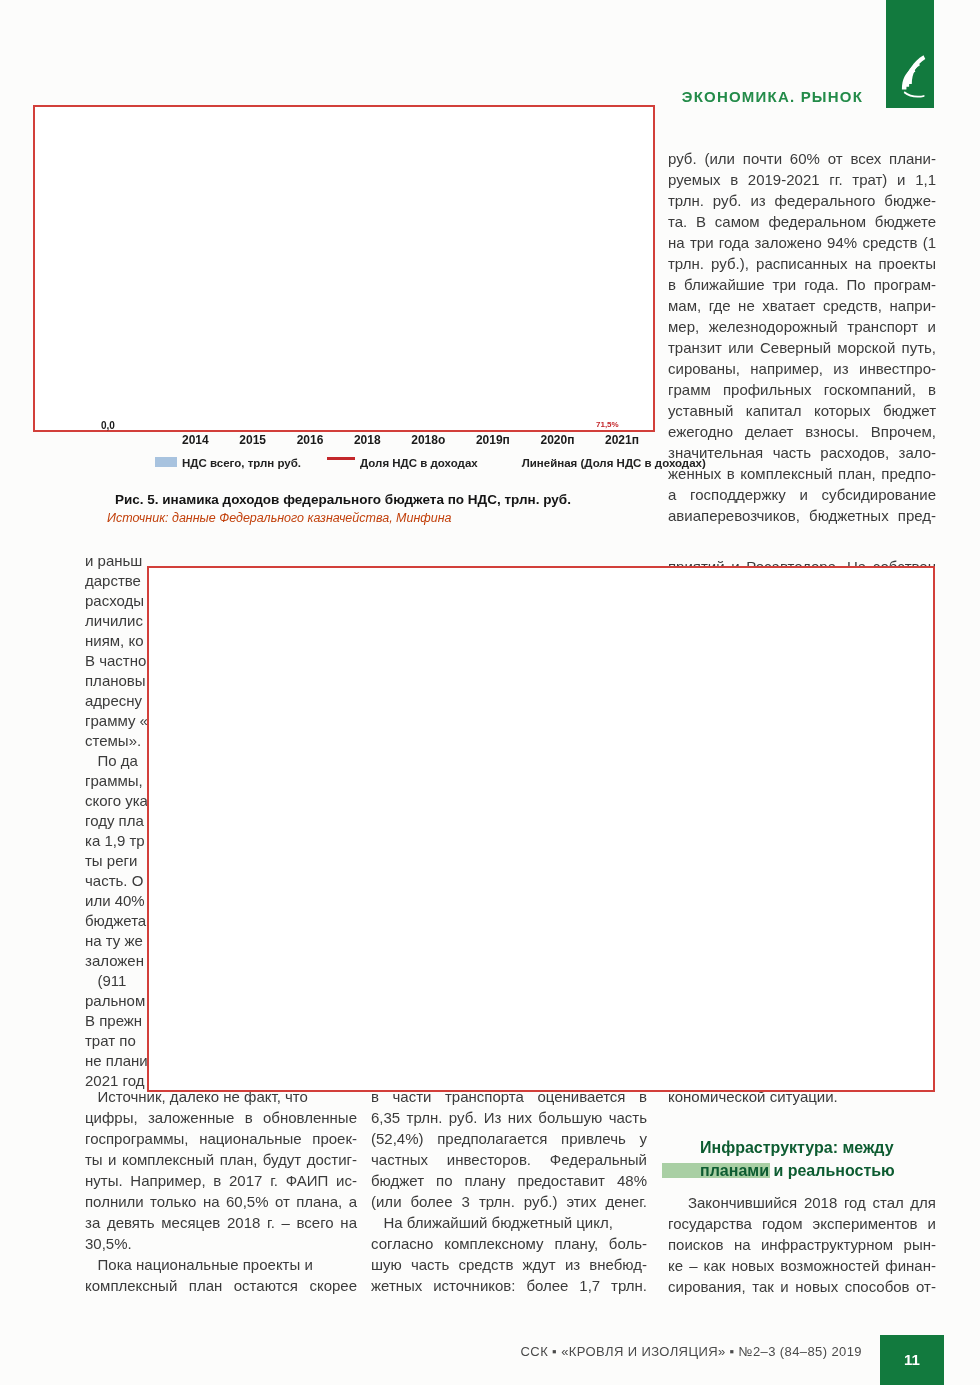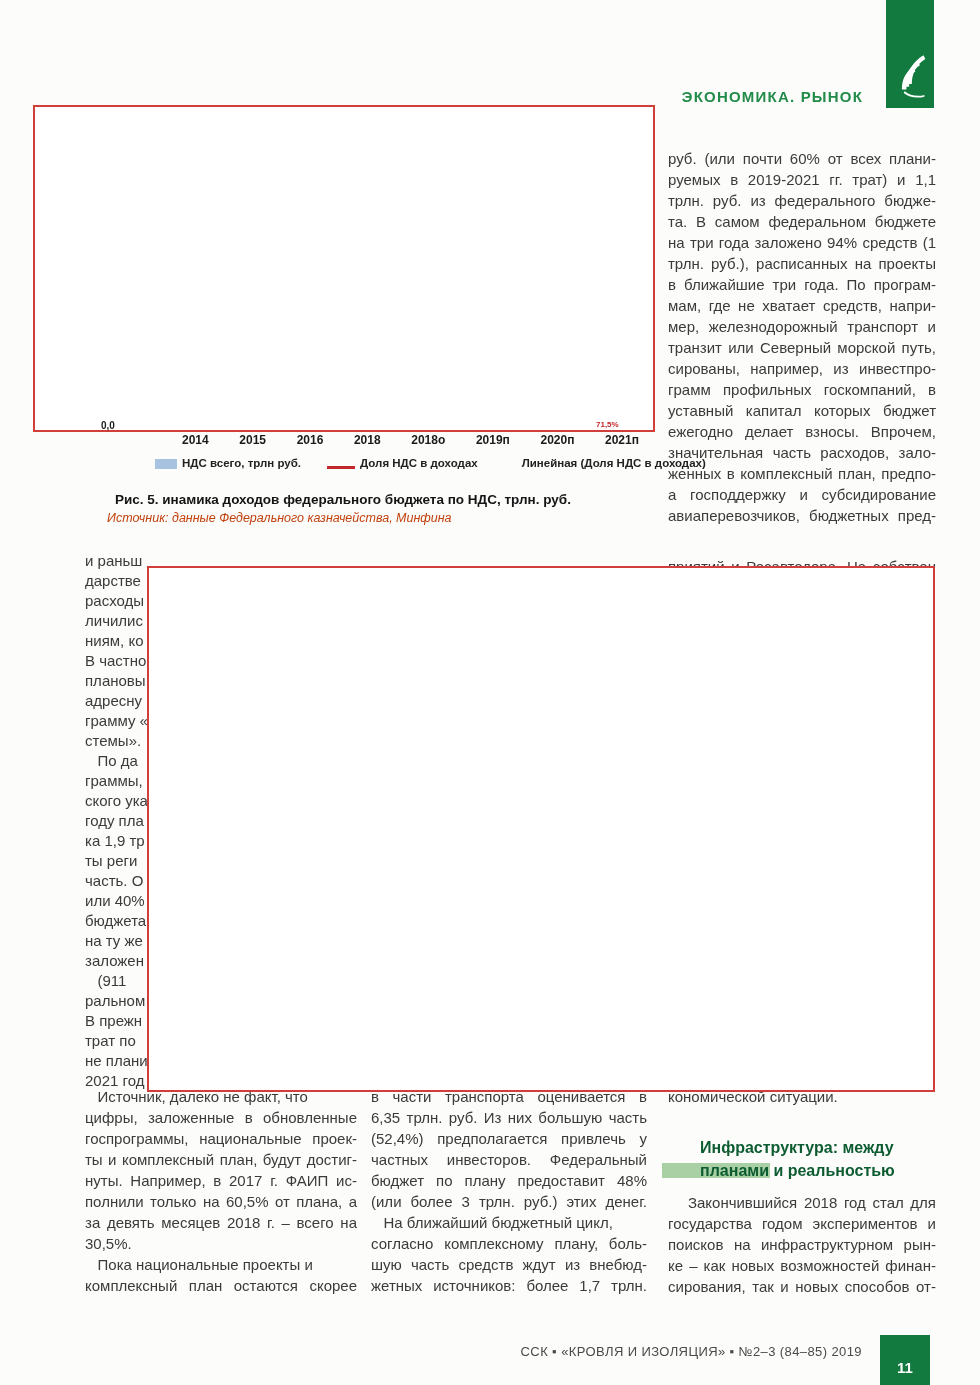--- a/index.html
+++ b/index.html
@@ -19,21 +19,21 @@
   
   .section-title{top:88px;right:117px;color:var(--green-header);font-size:15px;font-weight:bold;letter-spacing:1.2px;}
   .logo-block{left:886px;top:0;width:48px;height:108px;background:var(--green-brand);display:flex;align-items:flex-end;justify-content:center;padding-bottom:6px;box-sizing:border-box;}
   
   .img-ph{background:#ffffff;border:2px solid var(--red-border);box-sizing:border-box;}
   .ph1{left:33px;top:105px;width:622px;height:327px;z-index:2;}
   .axis-zero{left:101px;top:420px;font-size:10px;font-weight:bold;color:#1a1a1a;z-index:3;}
   .axis-right{left:596px;top:420px;font-size:8px;font-weight:bold;color:var(--legend-red);z-index:3;}
   .x-axis{left:140px;top:433px;width:457px;display:flex;justify-content:space-between;font-size:12px;font-weight:bold;color:#1a1a1a;margin-left:42px;}
   .legend{left:155px;top:457px;display:flex;align-items:center;font-size:11.5px;font-weight:bold;color:#222;}
-  .legend .item{display:flex;align-items:flex-end;margin-right:26px;}
+  .legend .item{display:flex;align-items:flex-start;margin-right:26px;}
   .legend .sw{width:22px;height:10px;background:var(--legend-blue);margin-right:5px;}
   .legend .ln{width:28px;height:3px;background:var(--legend-red);margin-right:5px;}
   .legend .item.noline{margin-left:18px;margin-right:8px;}
   .fig-caption{left:107px;top:492px;font-size:13.5px;font-weight:bold;color:#141414;padding-left:8px;}
   .fig-source{left:107px;top:511px;font-size:12.5px;font-style:italic;color:#c2410c;}
   
   .col{color:var(--ink);font-size:15px;line-height:21px;z-index:1;}
   .tl{white-space:pre;}
   .tl.j{text-align:justify;text-align-last:justify;}
   .right-top{left:668px;top:148px;width:268px;}
@@ -41,22 +41,22 @@
   .left-frags{left:85px;top:551px;width:240px;line-height:20px;overflow:hidden;height:540px;}
   .ph2{left:147px;top:566px;width:788px;height:526px;z-index:2;}
   .left-bottom{left:85px;top:1086px;width:272px;}
   .mid-bottom{left:371px;top:1086px;width:276px;}
   .right-intro{left:668px;top:1086px;width:268px;}
   .subhead-highlight{left:662px;top:1163px;width:108px;height:15px;background:var(--green-highlight);z-index:1;}
   .subhead{left:700px;top:1136px;width:240px;font-size:16px;line-height:23px;font-weight:bold;color:var(--green-heading);z-index:2;}
   .right-bottom{left:668px;top:1192px;width:268px;}
   
   .footer-line{top:1344px;right:118px;font-size:13px;color:#4a4a4a;letter-spacing:0.4px;}
-  .page-badge{left:880px;top:1335px;width:50px;height:50px;background:var(--green-brand);color:#fff;
-    font-size:15px;font-weight:bold;text-align:center;padding-top:24px;box-sizing:border-box;}
+  .page-badge{left:880px;top:1335px;width:64px;height:50px;background:var(--green-brand);color:#fff;
+    font-size:15px;font-weight:bold;text-align:center;padding-top:16px;box-sizing:border-box;}
 </style>
 </head>
 <body>
 
 <div class="page">
 
   <div class="abs section-title">ЭКОНОМИКА. РЫНОК</div>
   <div class="abs logo-block">
     <span>
       <svg width="36" height="44" viewBox="0 0 40 48">

